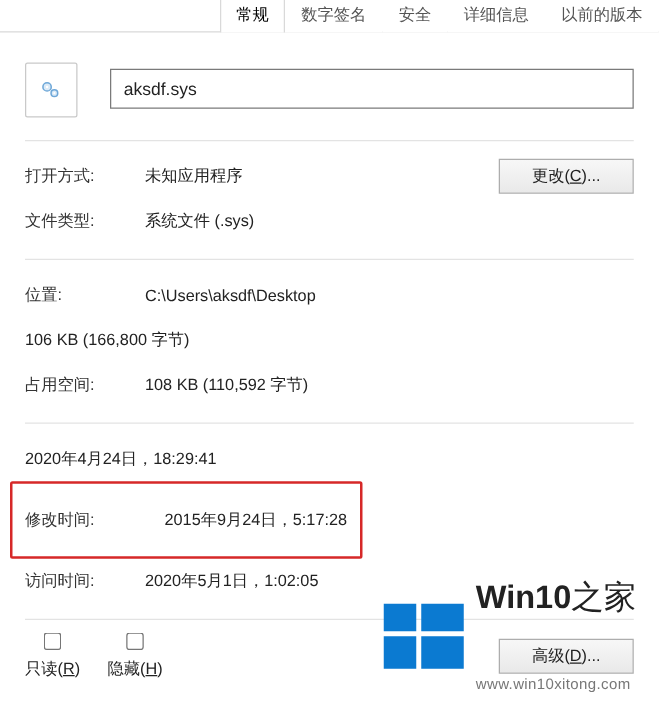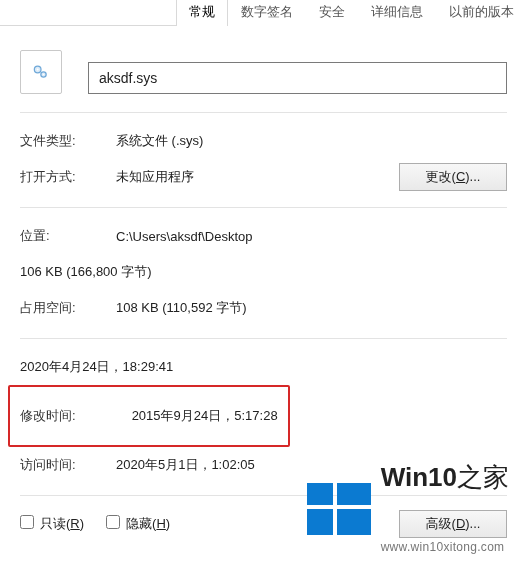--- a/index.html
+++ b/index.html
@@ -41,21 +41,21 @@
     color: #000;
   }
 
   .panel {
     padding: 10px 20px 0 20px;
   }
 
   
   .header-row {
     display: flex;
-    align-items: flex-end;
+    align-items: center;
     gap: 26px;
     padding: 12px 0 18px 0;
     border-bottom: 1px solid #e3e3e3;
   }
   .file-icon {
     width: 42px;
     height: 44px;
     border: 1px solid #c9c9c9;
     border-radius: 2px;
     background: #fff;
@@ -108,21 +108,21 @@
   .highlight {
     border: 2px solid #d62828;
     border-radius: 2px;
     padding: 20px 10px;
     margin-left: -12px;
     display: inline-block;
   }
 
   
   .attr-row { display: flex; align-items: center; gap: 22px; }
-  .chk { display: inline-flex; align-items: flex-start; gap: 6px; cursor: pointer; }
+  .chk { display: inline-flex; align-items: center; gap: 6px; cursor: pointer; flex-direction: column; }
   .chk input { width: 14px; height: 14px; margin: 0; }
 
   
   .watermark {
     position: absolute;
     right: 18px;
     bottom: 14px;
     display: flex;
     align-items: center;
     gap: 10px;
@@ -161,29 +161,29 @@
         <circle cx="15" cy="15" r="3.2" stroke="#6fa8d8" stroke-width="1.5" fill="#dbeaf7"></circle>
         <circle cx="8" cy="9" r="1.2" fill="#fff"></circle>
         <circle cx="15" cy="15" r="1" fill="#fff"></circle>
       </svg>
     </div>
     <input class="filename-box" value="aksdf.sys" style="">
   </div>
 
   <div class="section">
     <div class="prow">
-      <div class="plabel">文件类型:</div>
-      <div class="pvalue">系统文件 (.sys)</div>
-    </div>
-    <div class="prow">
       <div class="plabel">打开方式:</div>
       <div class="pvalue">未知应用程序</div>
       <button class="btn">
         <span>更改(<u>C</u>)...</span>
       </button>
+    </div>
+    <div class="prow">
+      <div class="plabel">文件类型:</div>
+      <div class="pvalue">系统文件 (.sys)</div>
     </div>
   </div>
 
   <div class="section">
     <div class="prow">
       <div class="plabel">位置:</div>
       <div class="pvalue">C:\Users\aksdf\Desktop</div>
     </div>
     <div class="prow">
       <div class="pvalue">106 KB (166,800 字节)</div>

